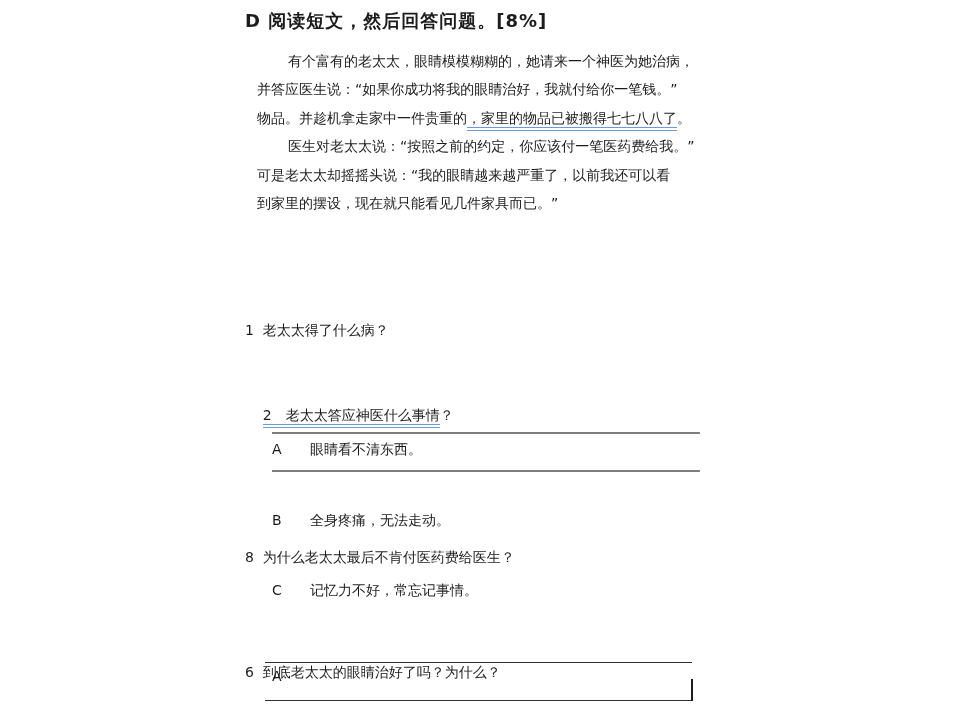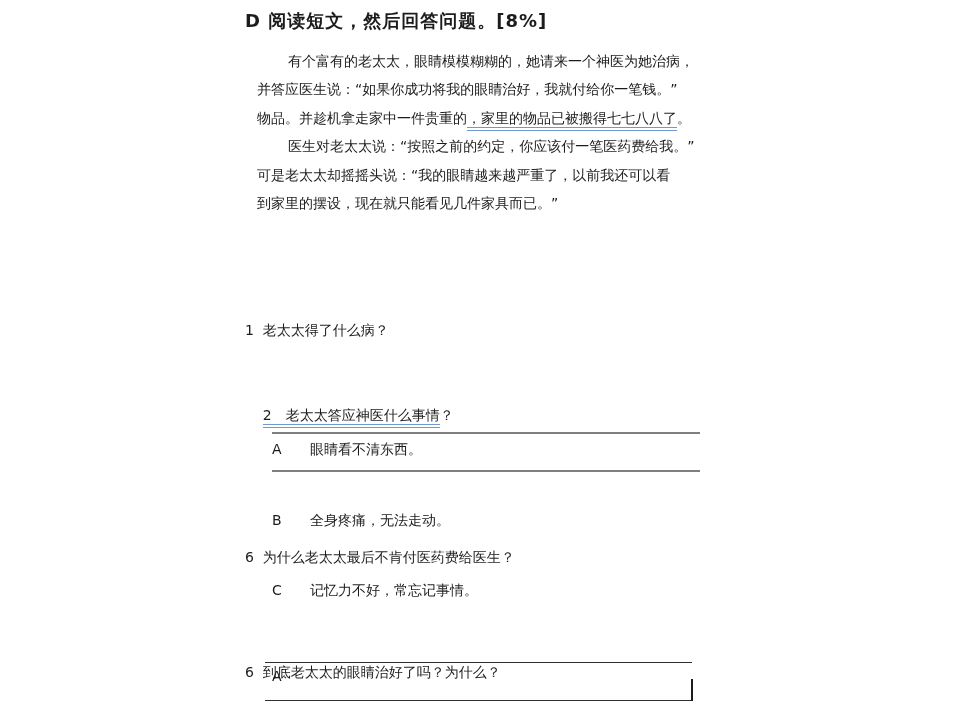--- a/index.html
+++ b/index.html
@@ -70,21 +70,21 @@
   </div>
 
   <div class="question" style="top:379px;">
     <span class="u-blue">2　老太太答应神医什么事情</span><span>？</span>
   </div>
 
   <div class="blank gray" style="left:272px;top:432px;width:428px;"></div>
   <div class="blank gray" style="left:272px;top:470px;width:428px;"></div>
 
   <div class="question" style="top:497px;">
-    <div>6  为什么老太太最后不肯付医药费给医生？</div>
+    <div>8  为什么老太太最后不肯付医药费给医生？</div>
     <div class="opts">
       <div class="opt-row">
         <span class="opt-letter">A</span>
       </div>
       
       
     </div>
   </div>
 
   <div class="question" style="top:612px;">

